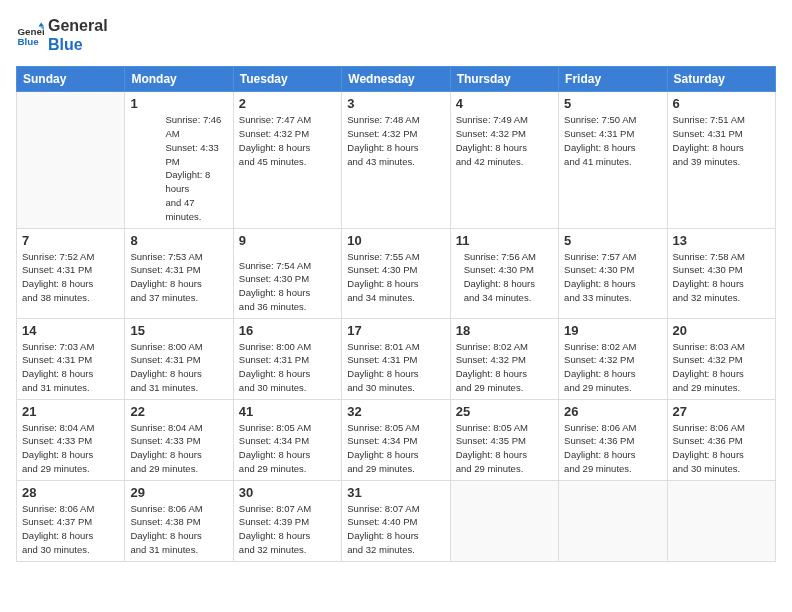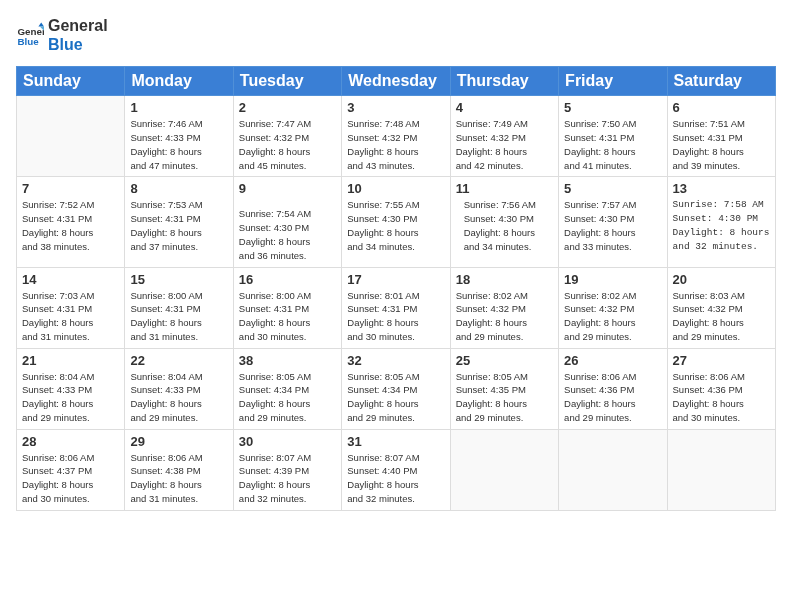--- a/index.html
+++ b/index.html
@@ -38,21 +38,21 @@
       color: #555;
     }
     .calendar {
       width: 100%;
       border-collapse: collapse;
       border: 1px solid #ccc;
     }
     .calendar th {
       background-color: #3a7fd5;
       color: #fff;
-      font-size: 16px;
+      font-size: 12px;
       font-weight: bold;
       padding: 5px 6px;
       text-align: left;
       border: 1px solid #5090d8;
     }
     .calendar td {
       vertical-align: top;
       padding: 4px 5px;
       border: 1px solid #ddd;
       width: 108px;
@@ -106,21 +106,21 @@
         <th>Thursday</th>
         <th>Friday</th>
         <th>Saturday</th>
       </tr>
   </thead>
   <tbody id="calendar-body">
   <tr>
         <td class="empty"></td>
         <td>
           <span class="day-number">1</span>
-          <div class="day-info" style="white-space: pre-line;">Sunrise: 7:46 AM
+          <div class="day-info" style="white-space: pre-line; margin-left: 35px;">Sunrise: 7:46 AM
 Sunset: 4:33 PM
 Daylight: 8 hours
 and 47 minutes.</div>
         </td>
         <td>
           <span class="day-number">2</span>
           <div class="day-info" style="white-space: pre-line;">Sunrise: 7:47 AM
 Sunset: 4:32 PM
 Daylight: 8 hours
 and 45 minutes.</div>
@@ -192,21 +192,21 @@
         </td>
         <td>
           <span class="day-number">5</span>
           <div class="day-info" style="white-space: pre-line;">Sunrise: 7:57 AM
 Sunset: 4:30 PM
 Daylight: 8 hours
 and 33 minutes.</div>
         </td>
         <td>
           <span class="day-number">13</span>
-          <div class="day-info" style="white-space: pre-line; font-family: Liberation Mono, monospace;">Sunrise: 7:58 AM
+          <div class="day-info" style="white-space: pre-line;">Sunrise: 7:58 AM
 Sunset: 4:30 PM
 Daylight: 8 hours
 and 32 minutes.</div>
         </td>
       </tr>
       <tr>
         <td>
           <span class="day-number">14</span>
           <div class="day-info" style="white-space: pre-line;">Sunrise: 7:03 AM
 Sunset: 4:31 PM
@@ -265,21 +265,21 @@
 and 29 minutes.</div>
         </td>
         <td>
           <span class="day-number">22</span>
           <div class="day-info" style="white-space: pre-line;">Sunrise: 8:04 AM
 Sunset: 4:33 PM
 Daylight: 8 hours
 and 29 minutes.</div>
         </td>
         <td>
-          <span class="day-number">38</span>
+          <span class="day-number">41</span>
           <div class="day-info" style="white-space: pre-line;">Sunrise: 8:05 AM
 Sunset: 4:34 PM
 Daylight: 8 hours
 and 29 minutes.</div>
         </td>
         <td>
           <span class="day-number">32</span>
           <div class="day-info" style="white-space: pre-line;">Sunrise: 8:05 AM
 Sunset: 4:34 PM
 Daylight: 8 hours

